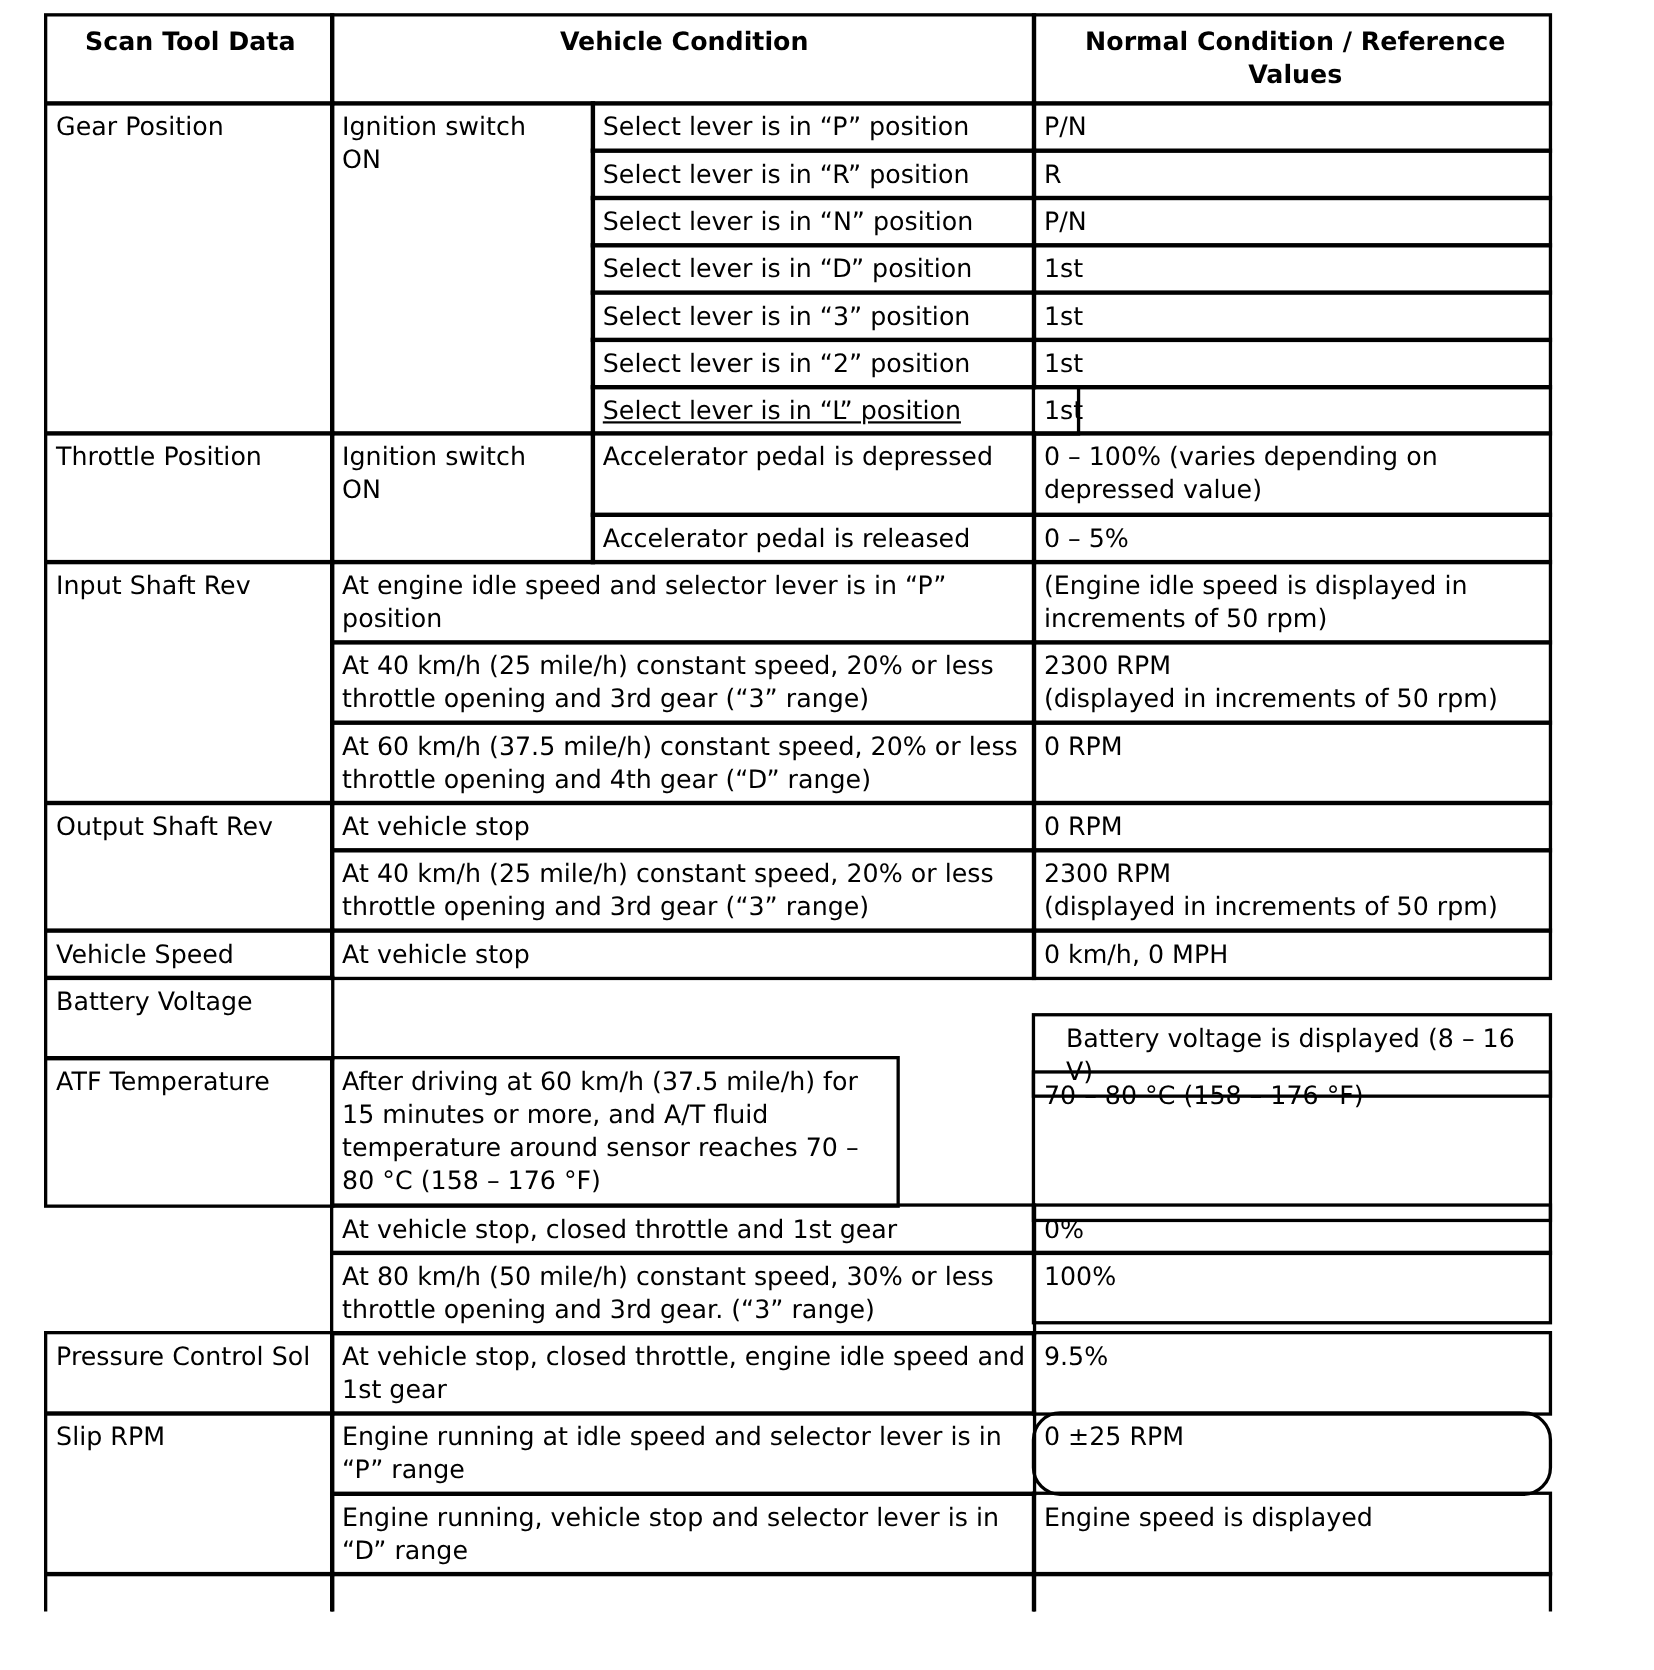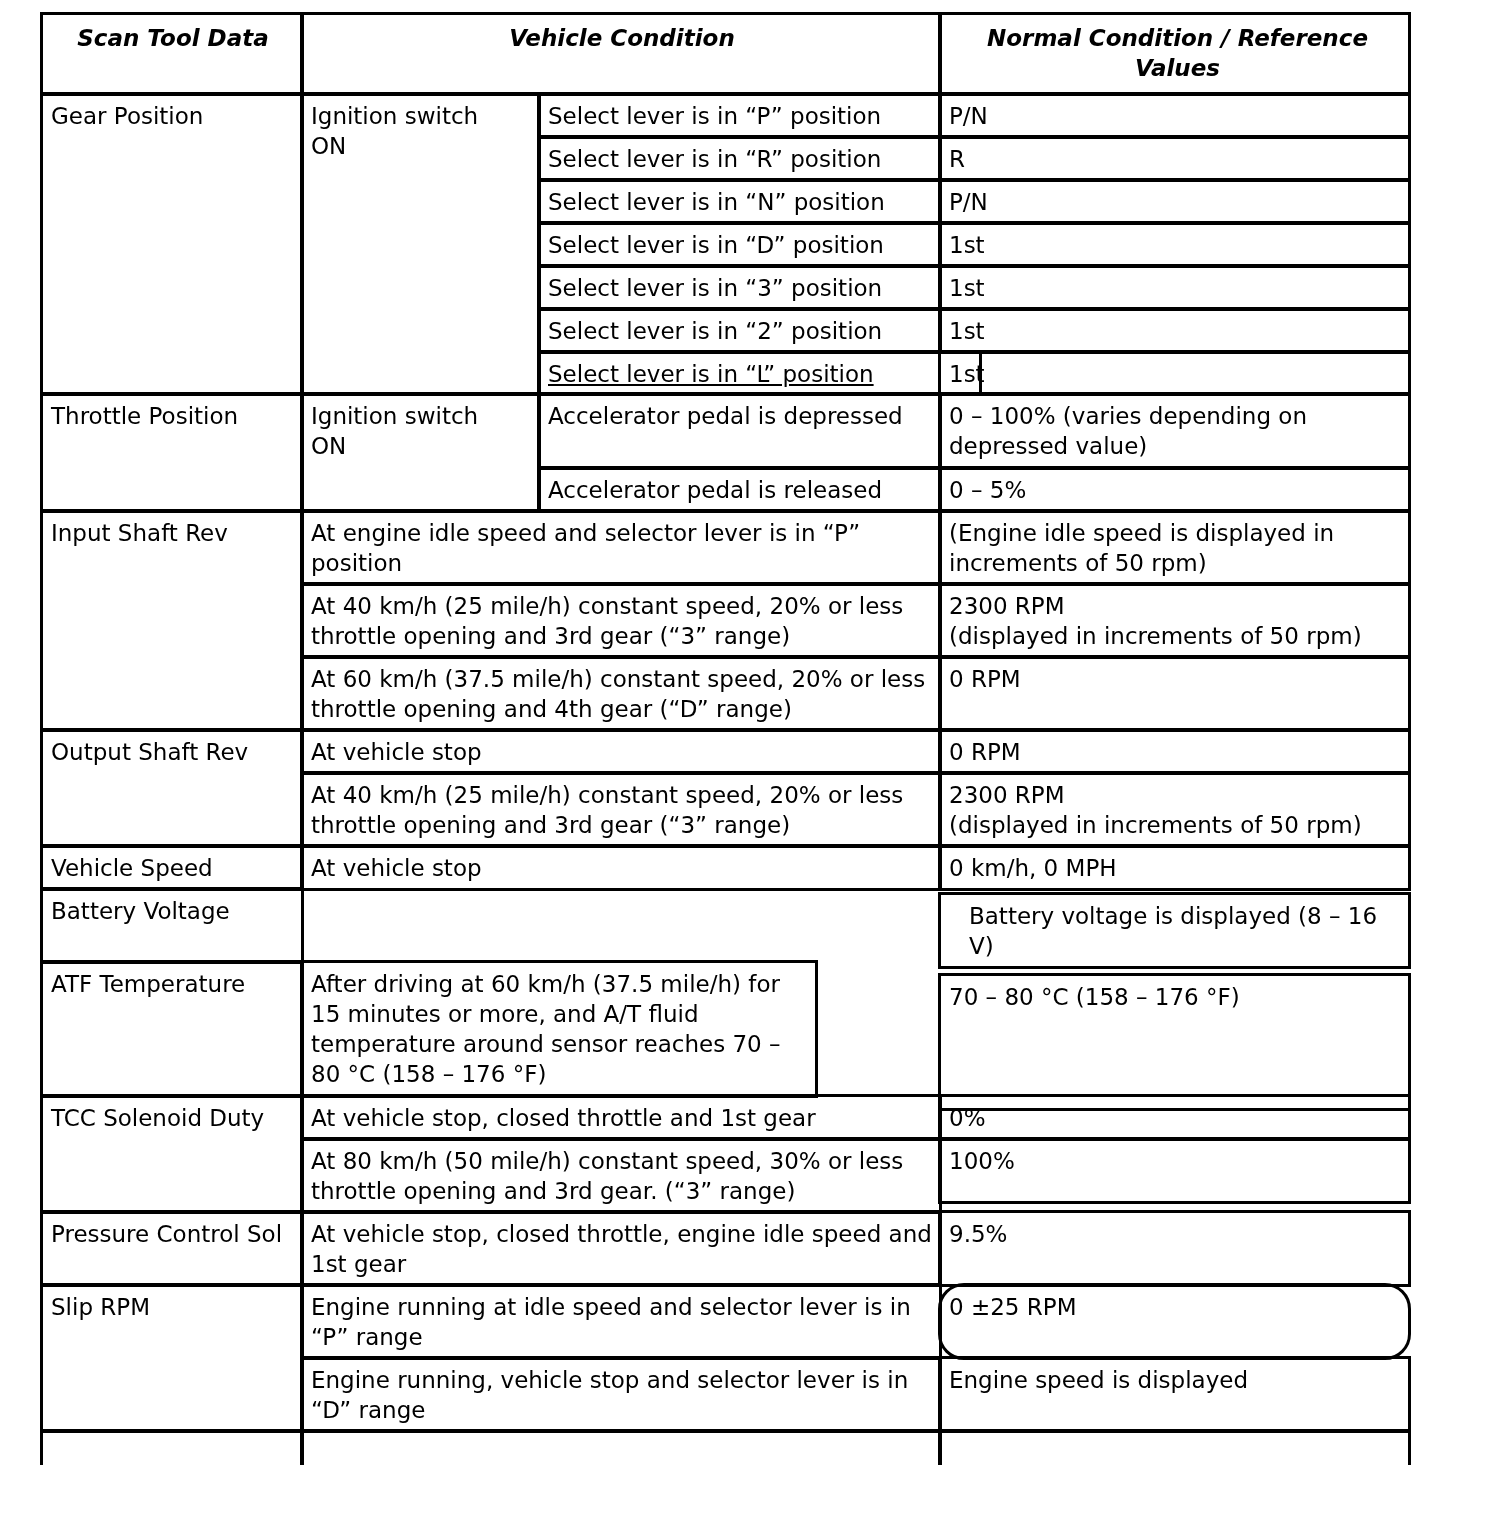--- a/index.html
+++ b/index.html
@@ -1,21 +1,21 @@
 <!DOCTYPE html>
 <html><head>
 <meta charset="utf-8">
 <style>
   html, body { margin:0; padding:0; background:#ffffff; }
   body { width:1504px; height:1518px; position:relative; overflow:hidden;
          font-family:"DejaVu Sans", sans-serif; color:#000; }
   .grid { position:absolute; left:0; top:0; width:1504px; height:1518px; }
   .cell { position:absolute; box-sizing:border-box; border:3.5px solid #000;
           padding:6px 6px 0 8px; font-size:23px; line-height:30px; }
-  .hdr { font-weight:bold; text-align:center; padding-top:8px;font-style:italic; }
+  .hdr { font-weight:bold; text-align:center; padding-top:8px; }
   .open-bottom { border-bottom:none; }
 </style>
 </head>
 <body>
 
 <div class="grid">
 
   <div class="cell hdr" style="left:40px;top:12px;width:264px;height:84px;">Scan Tool Data</div>
   <div class="cell hdr" style="left:300px;top:12px;width:642px;height:84px;">Vehicle Condition</div>
   <div class="cell hdr" style="left:938px;top:12px;width:473px;height:84px;padding-left:20px;padding-right:14px;">Normal Condition / Reference Values</div>
@@ -58,27 +58,26 @@
   <div class="cell" style="left:938px;top:728px;width:473px;height:47px;">0 RPM</div>
   <div class="cell" style="left:300px;top:771px;width:642px;height:77px;">At 40 km/h (25 mile/h) constant speed, 20% or less throttle opening and 3rd gear (“3” range)</div>
   <div class="cell" style="left:938px;top:771px;width:473px;height:77px;white-space:pre-line;padding-right:0;">2300 RPM
 (displayed in increments of 50 rpm)</div>
 
   <div class="cell" style="left:40px;top:844px;width:264px;height:47px;">Vehicle Speed</div>
   <div class="cell" style="left:300px;top:844px;width:642px;height:47px;">At vehicle stop</div>
   <div class="cell" style="left:938px;top:844px;width:473px;height:47px;">0 km/h, 0 MPH</div>
 
   <div class="cell" style="left:40px;top:887px;width:264px;height:77px;">Battery Voltage</div>
-  <div class="cell" style="left:938px;top:892px;width:473px;height:77px;padding-left:28px;">Battery voltage is displayed (8 – 16 V)</div>
+  <div class="cell" style="left:938px;top:921px;width:473px;height:77px;padding-left:28px;">Battery voltage is displayed (8 – 16 V)</div>
 
   <div class="cell" style="left:40px;top:960px;width:264px;height:138px;">ATF Temperature</div>
   <div class="cell" style="left:300px;top:960px;width:518px;height:138px;padding-right:14px;">After driving at 60 km/h (37.5 mile/h) for 15 minutes or more, and A/T fluid temperature around sensor reaches 70 – 80 °C (158 – 176 °F)</div>
   <div class="cell" style="left:938px;top:960px;width:473px;height:138px;margin-top:13px;">70 – 80 °C (158 – 176 °F)</div>
 
-  <div class="cell" style="left:40px;top:1094px;width:264px;height:120px;">TCC Solenoid Duty</div>
   <div class="cell" style="left:300px;top:1094px;width:642px;height:47px;">At vehicle stop, closed throttle and 1st gear</div>
   <div class="cell" style="left:938px;top:1094px;width:473px;height:47px;">0%</div>
   <div class="cell" style="left:300px;top:1137px;width:642px;height:77px;">At 80 km/h (50 mile/h) constant speed, 30% or less throttle opening and 3rd gear. (“3” range)</div>
   <div class="cell" style="left:938px;top:1137px;width:473px;height:67px;">100%</div>
 
   <div class="cell" style="left:40px;top:1210px;width:264px;height:77px;">Pressure Control Sol</div>
   <div class="cell" style="left:300px;top:1210px;width:642px;height:77px;">At vehicle stop, closed throttle, engine idle speed and 1st gear</div>
   <div class="cell" style="left:938px;top:1210px;width:473px;height:77px;">9.5%</div>
 
   <div class="cell" style="left:40px;top:1283px;width:264px;height:150px;">Slip RPM</div>

